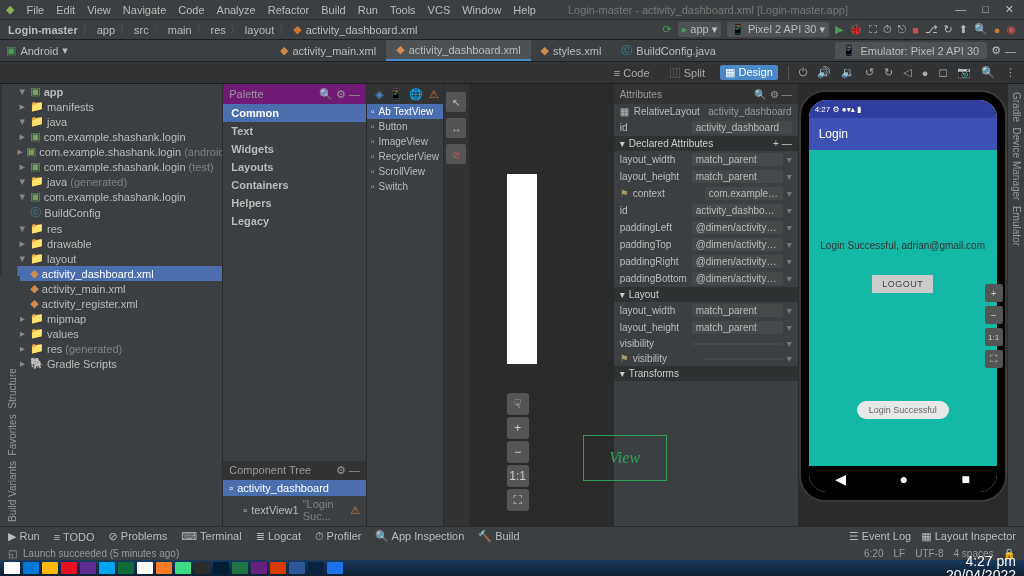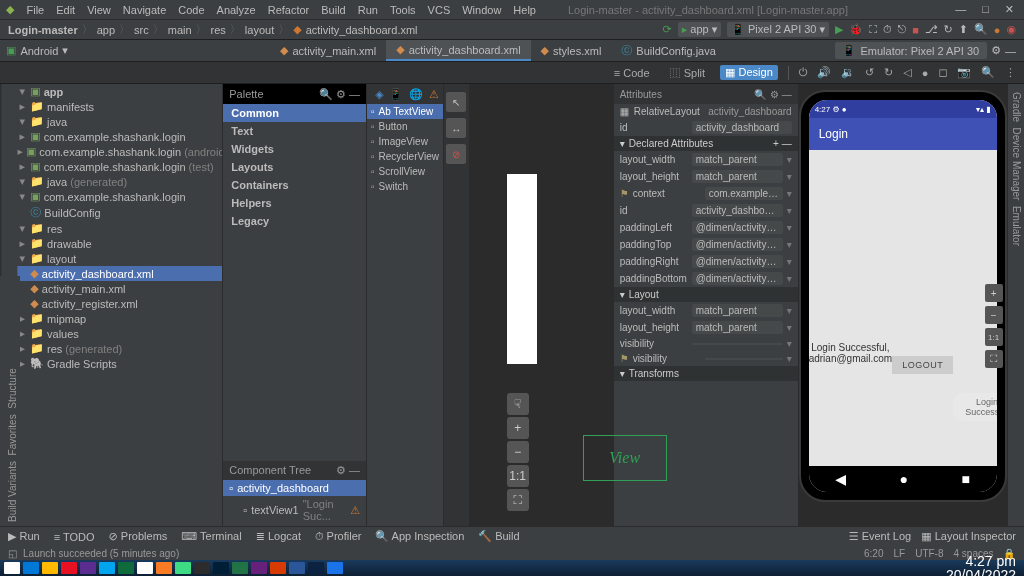--- a/index.html
+++ b/index.html
@@ -49,21 +49,21 @@
 .proj .ic-folder { color: #76a05d; }
 .proj .ic-file-o { color: #d08c4e; }
 .proj .ic-file-b { color: #3e86a0; }
 .proj .arrow { color: #888; width: 10px; text-align: center; }
 .proj .muted { color: #808080; }
 .pad1 { padding-left: 14px; } .pad2 { padding-left: 26px; } .pad3 { padding-left: 40px; }
 .pad4 { padding-left: 54px; }
 
 
 .palcol { width: 145px; background: #3c3f41; border-right: 1px solid #2b2b2b; display: flex; flex-direction: column; }
-.palhdr { height: 20px; display: flex; align-items: center; padding: 0 6px; background: #000000; justify-content: space-between; color: #999; }
+.palhdr { height: 20px; display: flex; align-items: center; padding: 0 6px; background: #701a75; justify-content: space-between; color: #999; }
 .pal-item { padding: 3px 8px; font-weight: bold; }
 .pal-item.sel { background: #4b6eaf; color: #fff; }
 
 
 .paldet { width: 90px; background: #3c3f41; border-right: 1px solid #2b2b2b; }
 .paldet .row { padding: 2px 4px; display: flex; align-items: center; gap: 4px; font-size: 10px; white-space: nowrap; }
 .paldet .row.sel { background: #4b6eaf; color: #fff; }
 
 
 .des-col { width: 30px; background: #313335; display: flex; flex-direction: column; align-items: center; padding-top: 8px; gap: 6px; }
@@ -80,23 +80,23 @@
 .attr .row { display: flex; align-items: center; padding: 2px 6px; gap: 4px; }
 .attr .label { flex: 0 0 68px; color: #bbb; overflow: hidden; text-overflow: ellipsis; white-space: nowrap; }
 .attr .val { flex: 1; background: #45494a; padding: 1px 4px; border-radius: 2px; color: #bbb; overflow: hidden; white-space: nowrap; text-overflow: ellipsis; }
 .attr .section { background: #2f3233; padding: 2px 6px; color: #ccc; display: flex; align-items: center; gap: 4px; }
 .attr .flag { color: #a39669; }
 
 
 .emu { flex: 1; background: #2b2b2b; display: flex; align-items: flex-start; justify-content: center; padding-top: 6px; position: relative; }
 .phone { width: 208px; height: 412px; background: #000; border-radius: 26px; padding: 8px; position: relative; border: 2px solid #3a3a3a; }
 .screen { width: 100%; height: 100%; background: #fff; border-radius: 18px; overflow: hidden; display: flex; flex-direction: column; }
-.statusbar { height: 18px; background: #303f9f; color: #fff; font-size: 8px; display: flex; align-items: center; padding: 0 6px; justify-content: space-between; }
+.statusbar { height: 18px; background: #303f9f; color: #fff; font-size: 8px; display: flex; align-items: center; padding: 0 6px; }
 .appbar { height: 32px; background: #3f51b5; color: #fff; display: flex; align-items: center; padding: 0 10px; font-size: 12px; font-weight: 500; }
-.appbody { flex: 1; background: #e5e5e5; display: flex; flex-direction: row; align-items: center; justify-content: flex-start; padding-top: 90px; color: #333; font-size: 10px; text-align: center; }
+.appbody { flex: 1; background: #14b8a6; display: flex; flex-direction: column; align-items: center; justify-content: flex-start; padding-top: 90px; color: #333; font-size: 10px; text-align: center; }
 .logout { margin-top: 24px; padding: 4px 10px; background: #ccc; font-size: 9px; letter-spacing: 0.5px; color: #444; }
 .toast { margin-top: 108px; padding: 4px 12px; background: #e8e8e8; border-radius: 10px; font-size: 9px; color: #666; }
 .navbar { height: 26px; background: #000; display: flex; align-items: center; justify-content: space-around; color: #fff; }
 .navbar .nb { font-size: 14px; }
 
 .emu-side { position: absolute; right: 4px; top: 200px; display: flex; flex-direction: column; gap: 4px; }
 .emu-side .b { width: 18px; height: 18px; background:#555; border-radius:2px; color:#ccc; display:flex; align-items:center; justify-content:center; font-size:10px; cursor:pointer; }
 
 
 .ctree { margin-top: auto; }

